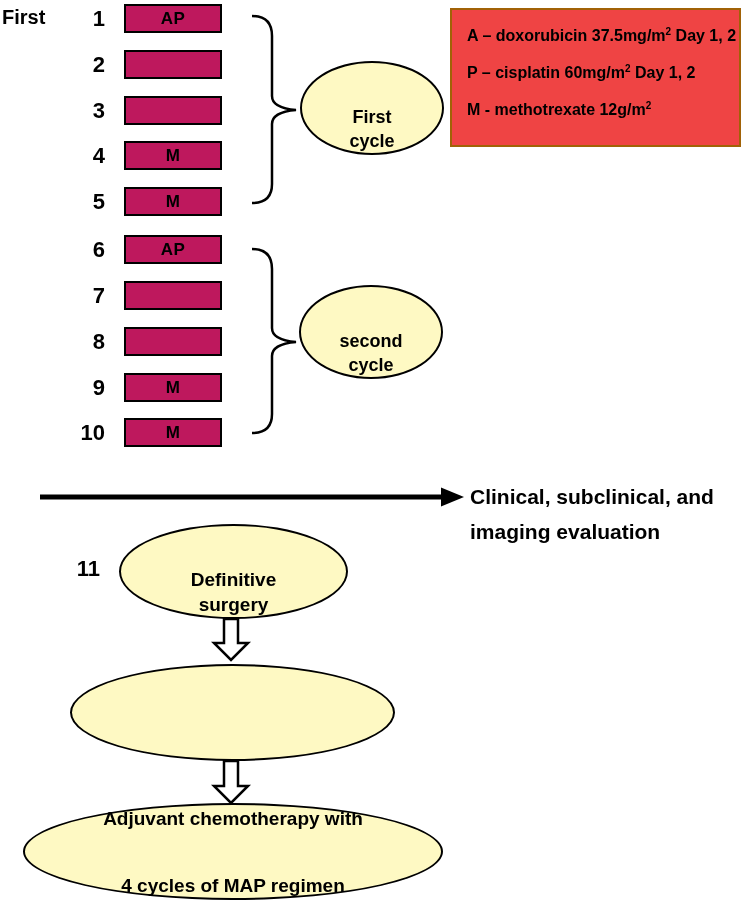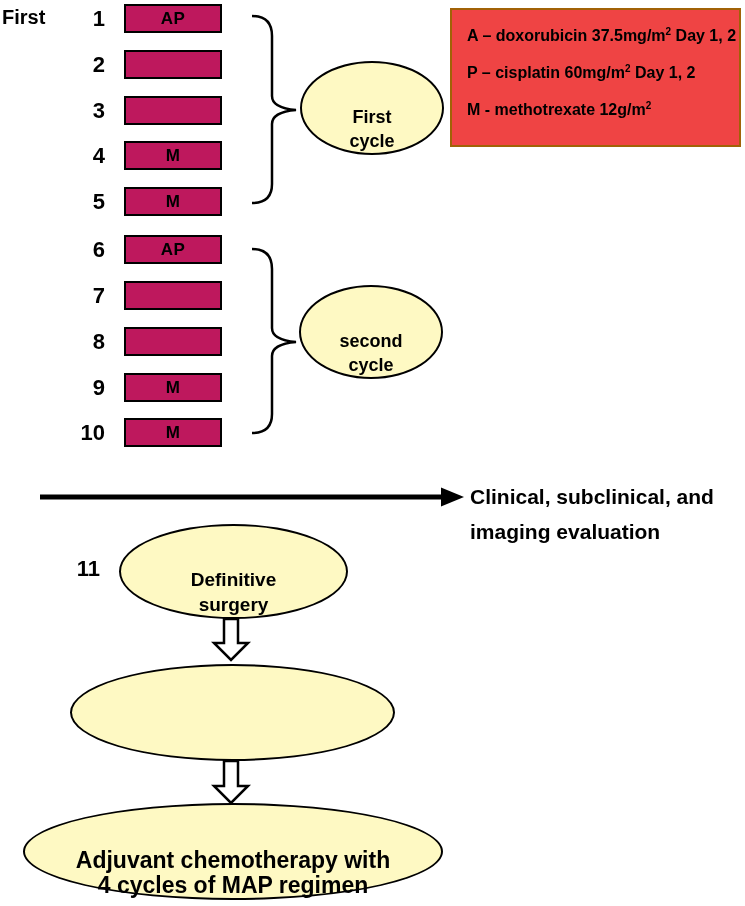--- a/index.html
+++ b/index.html
@@ -38,21 +38,21 @@
     background: #fef9c3;
     display: flex; flex-direction: column;
     align-items: center; justify-content: flex-end;
     text-align: center;
     font-weight: bold;
   }
   .ellipse .line { display: block; }
   .cycle-ellipse { font-size: 18px; line-height: 24px; }
   .surgery-ellipse { font-size: 19px; line-height: 25px; }
   .assessment-ellipse { font-size: 19px; line-height: 25px; }
-  .adjuvant-ellipse { font-size: 23px; line-height: 25px; }
+  .adjuvant-ellipse { font-size: 19px; line-height: 25px; gap: 42px; }
 
   .legend-box {
     left: 450px; top: 8px; width: 291px; height: 139px;
     border: 2px solid #a16207;
     background: #ef4444;
   }
   .legend-line {
     position: absolute; left: 15px;
     font-size: 16px; font-weight: bold;
     white-space: nowrap;

